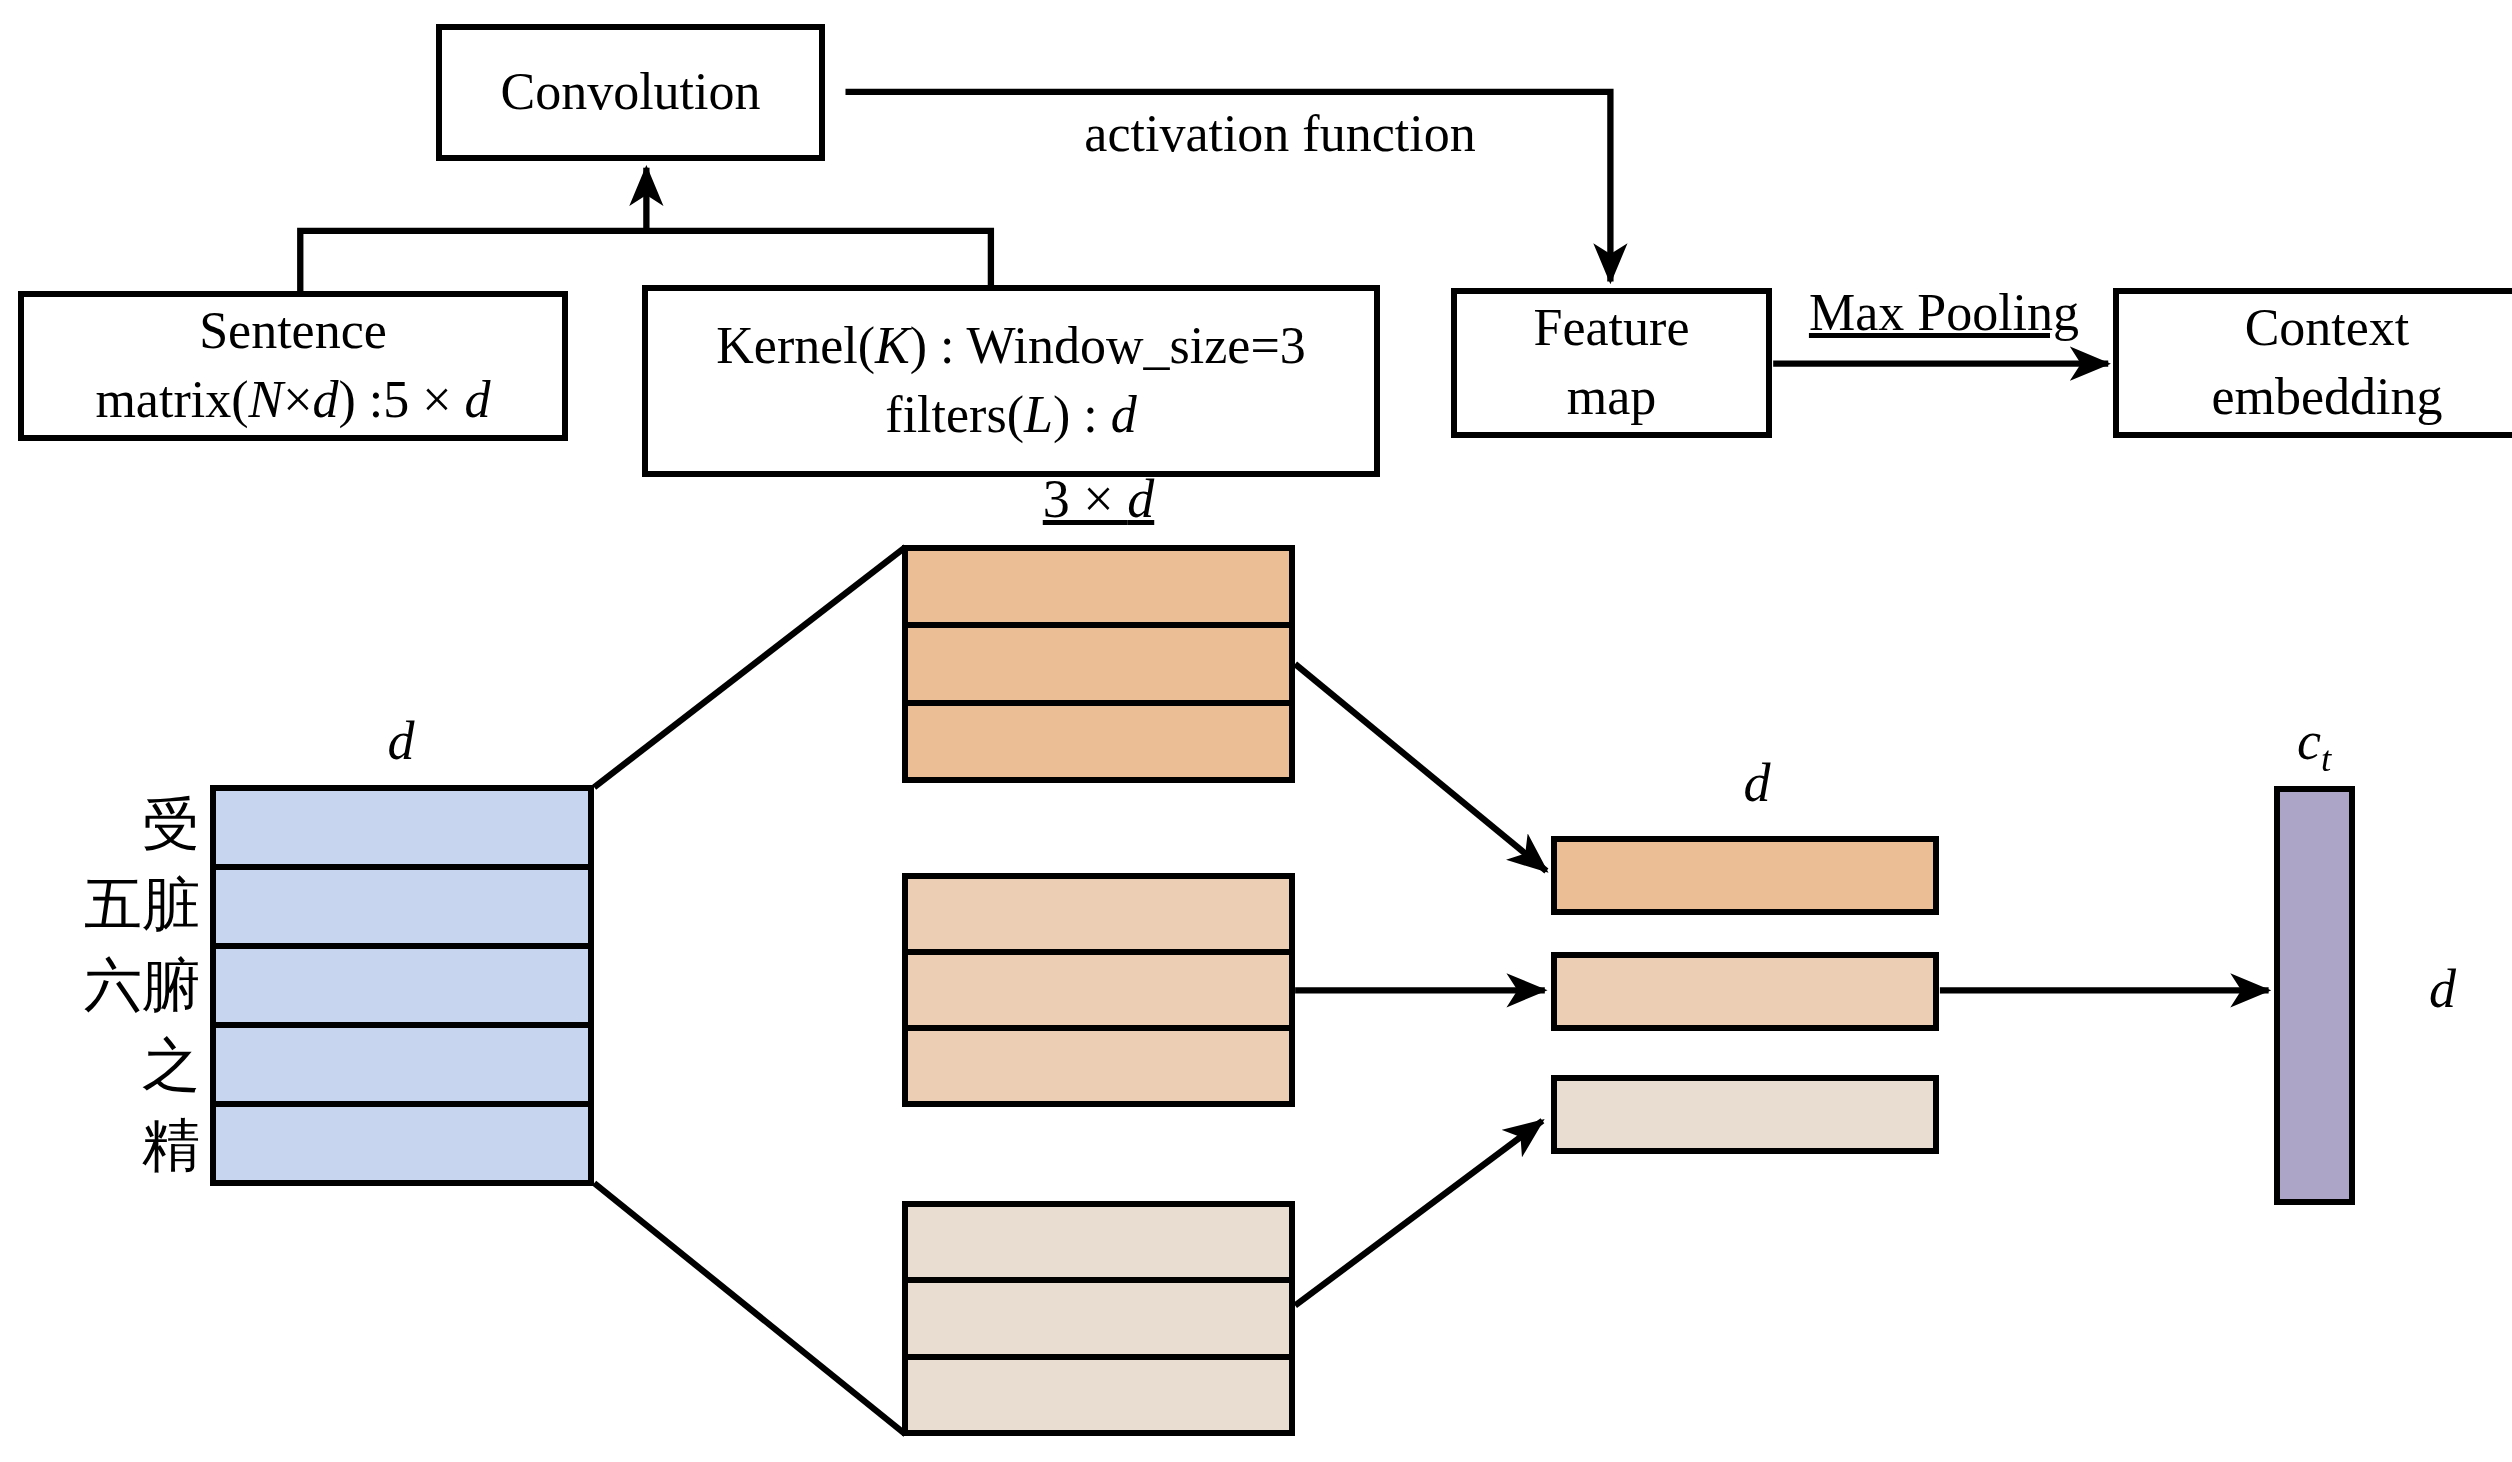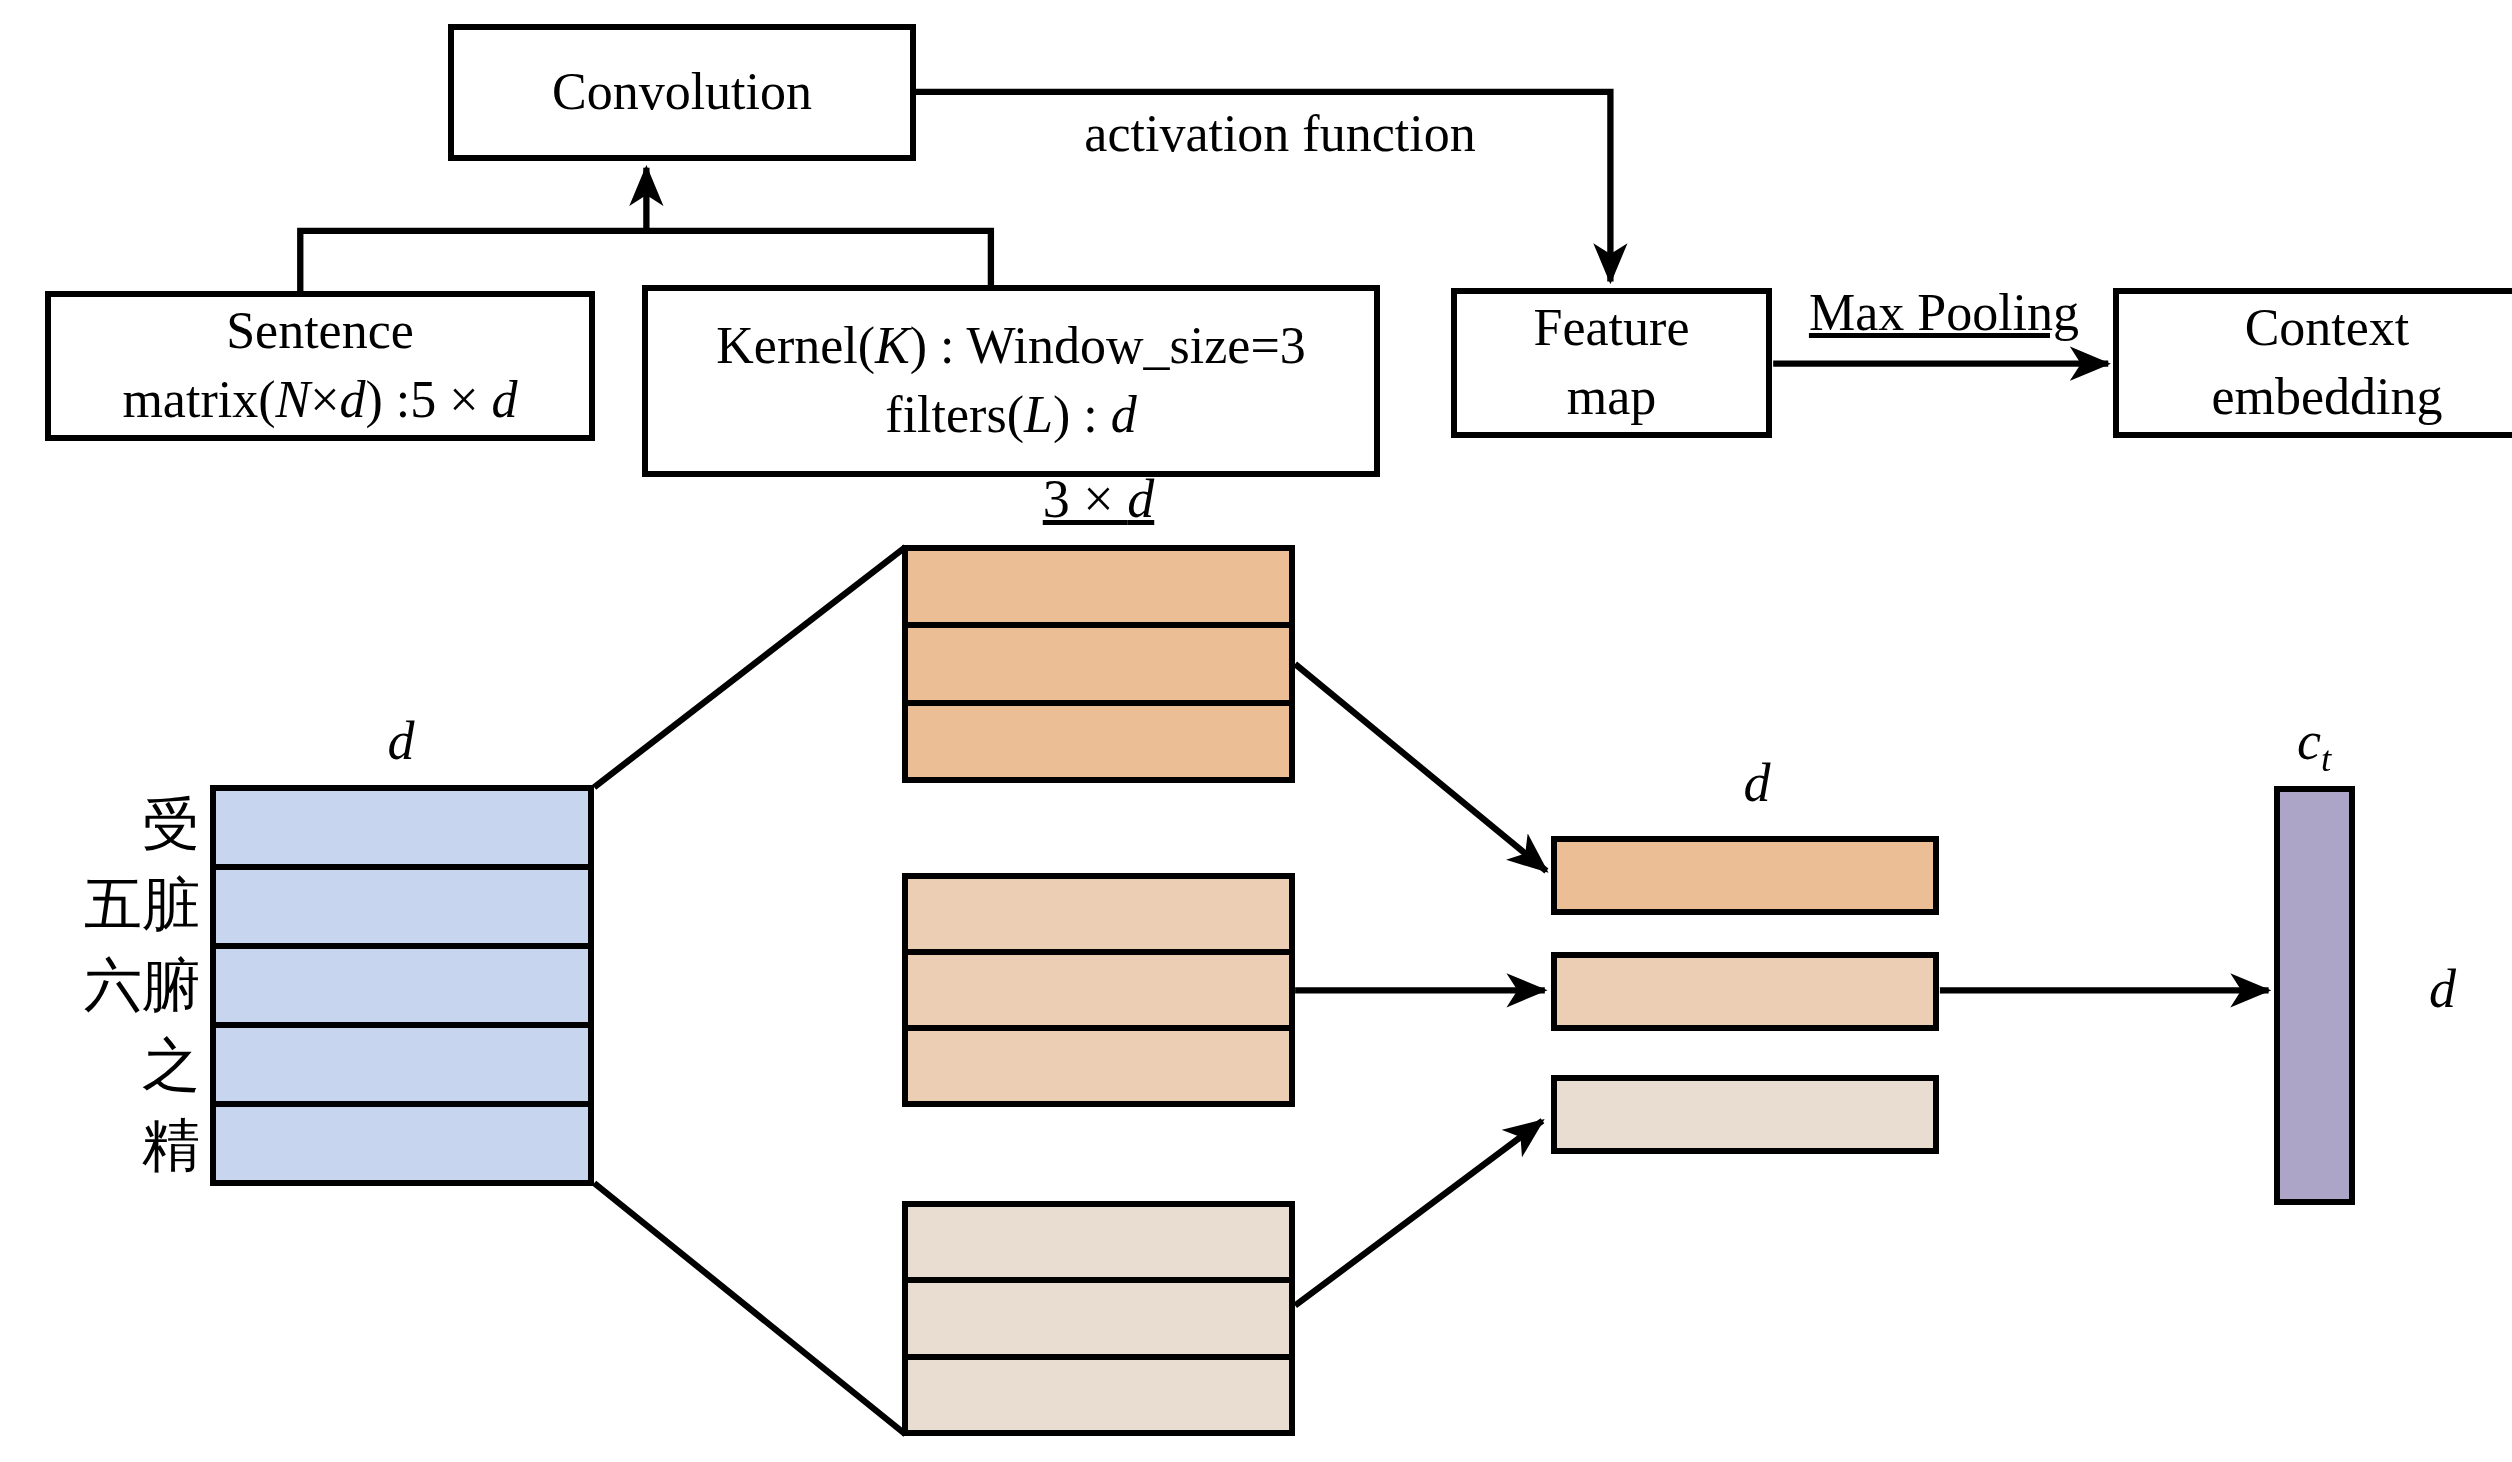--- a/index.html
+++ b/index.html
@@ -38,24 +38,24 @@
     <path d="M818 292 V212" fill="none" stroke="#000" stroke-width="8" marker-end="url(#ah)"></path>
     <path d="M2244 460 H2668" fill="none" stroke="#000" stroke-width="8" marker-end="url(#ah)"></path>
     <path d="M752 996 L1146 692" fill="none" stroke="#000" stroke-width="8"></path>
     <path d="M752 1497 L1146 1815" fill="none" stroke="#000" stroke-width="8"></path>
     <path d="M1639 840 L1957 1102" fill="none" stroke="#000" stroke-width="8" marker-end="url(#ah)"></path>
     <path d="M1639 1253 L1955 1253" fill="none" stroke="#000" stroke-width="8" marker-end="url(#ah)"></path>
     <path d="M1639 1652 L1952 1418" fill="none" stroke="#000" stroke-width="8" marker-end="url(#ah)"></path>
     <path d="M2455 1253 L2871 1253" fill="none" stroke="#000" stroke-width="8" marker-end="url(#ah)"></path>
   </svg>
 
-  <div class="fbox" style="left:448px;top:24px;width:468px;height:137px;">
+  <div class="fbox" style="left:436px;top:24px;width:389px;height:137px;">
       <div><span>Convolution</span></div>
     </div>
-  <div class="fbox" style="left:45px;top:291px;width:550px;height:150px;">
+  <div class="fbox" style="left:18px;top:291px;width:550px;height:150px;">
       <div><span>Sentence</span></div>
       <div><span>matrix(</span><span class="it">N</span><span>×</span><span class="it">d</span><span>) :5 × </span><span class="it">d</span></div>
     </div>
   <div class="fbox" style="left:642px;top:285px;width:738px;height:192px;">
       <div><span>Kernel(</span><span class="it">K</span><span>) : Window_size=3</span></div>
       <div><span>filters(</span><span class="it">L</span><span>) : </span><span class="it">d</span></div>
     </div>
   <div class="fbox" style="left:1451px;top:288px;width:321px;height:150px;">
       <div><span>Feature</span></div>
       <div><span>map</span></div>

